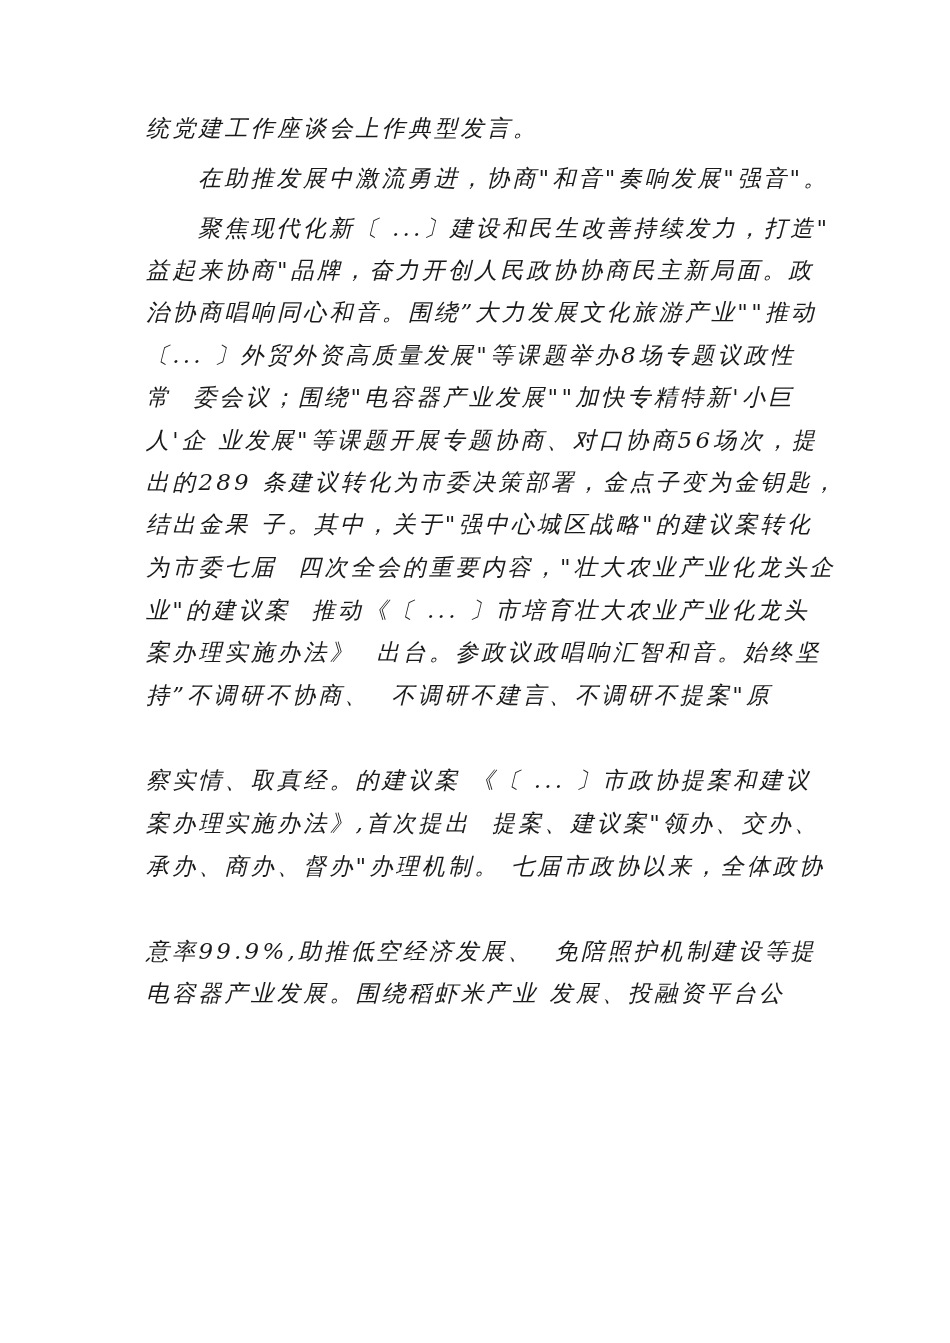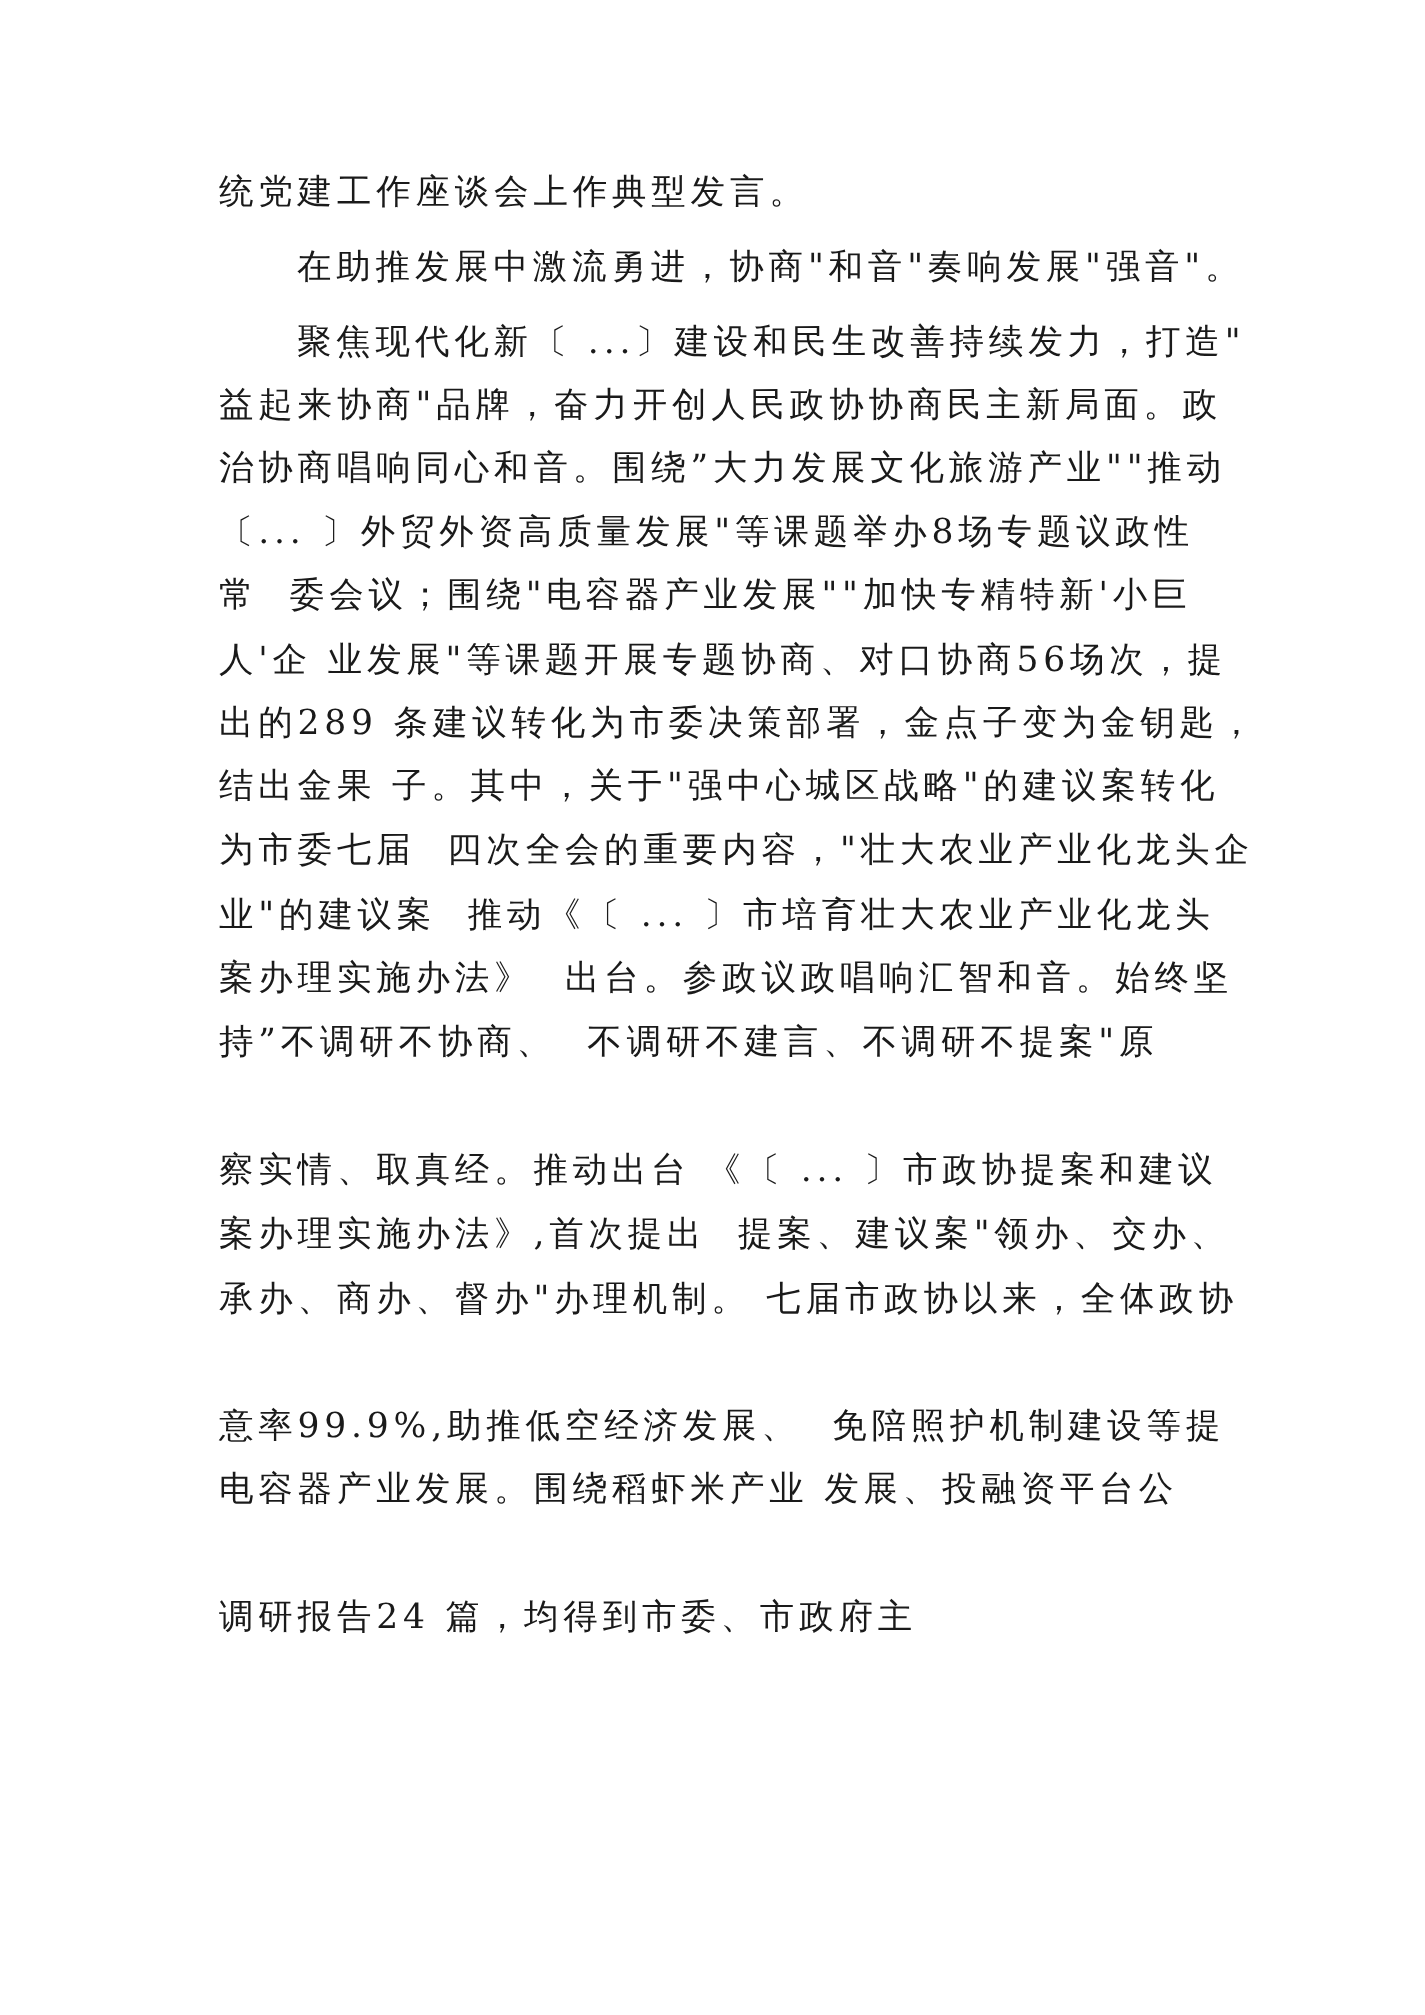--- a/index.html
+++ b/index.html
@@ -1,38 +1,37 @@
 <!DOCTYPE html>
 <html><head>
 <meta charset="utf-8">
 <style>
   html, body { margin:0; padding:0; background:#ffffff; }
   body { width:950px; height:1343px; position:relative; overflow:hidden;
          font-family: "DejaVu Serif", "Liberation Serif", serif; color:#1a1a1a; }
   .page { position:absolute; left:0; top:0; width:950px; height:1343px; background:#fff; }
   .line { position:absolute; left:146px; white-space:pre; font-size:23px; letter-spacing:3.2px;
-          line-height:30px; height:30px; }
+          line-height:30px; height:30px;font-style:italic; }
 </style>
 </head>
 <body>
 
 <div class="page">
   <div class="line" style="top:113px">统党建工作座谈会上作典型发言。</div>
   <div class="line" style="top:163px;left:198px">在助推发展中激流勇进，协商"和音"奏响发展"强音"。</div>
   <div class="line" style="top:213px;left:198px">聚焦现代化新〔 ...〕建设和民生改善持续发力，打造"</div>
   <div class="line" style="top:255px">益起来协商"品牌，奋力开创人民政协协商民主新局面。政</div>
   <div class="line" style="top:297px">治协商唱响同心和音。围绕”大力发展文化旅游产业""推动</div>
   <div class="line" style="top:340px">〔... 〕外贸外资高质量发展"等课题举办8场专题议政性</div>
   <div class="line" style="top:382px">常  委会议；围绕"电容器产业发展""加快专精特新'小巨</div>
   <div class="line" style="top:425px">人'企 业发展"等课题开展专题协商、对口协商56场次，提</div>
   <div class="line" style="top:467px">出的289 条建议转化为市委决策部署，金点子变为金钥匙，</div>
   <div class="line" style="top:509px">结出金果 子。其中，关于"强中心城区战略"的建议案转化</div>
   <div class="line" style="top:552px">为市委七届  四次全会的重要内容，"壮大农业产业化龙头企</div>
   <div class="line" style="top:595px">业"的建议案  推动《〔 ... 〕市培育壮大农业产业化龙头</div>
   <div class="line" style="top:637px">案办理实施办法》  出台。参政议政唱响汇智和音。始终坚</div>
   <div class="line" style="top:680px">持”不调研不协商、  不调研不建言、不调研不提案"原</div>
-  <div class="line" style="top:765px">察实情、取真经。推动出台 《〔 ... 〕市政协提案和建议</div>
+  <div class="line" style="top:765px">察实情、取真经。的建议案 《〔 ... 〕市政协提案和建议</div>
   <div class="line" style="top:808px">案办理实施办法》,首次提出  提案、建议案"领办、交办、</div>
   <div class="line" style="top:851px">承办、商办、督办"办理机制。 七届市政协以来，全体政协</div>
   <div class="line" style="top:936px">意率99.9%,助推低空经济发展、  免陪照护机制建设等提</div>
   <div class="line" style="top:978px">电容器产业发展。围绕稻虾米产业 发展、投融资平台公</div>
-  <div class="line" style="top:1063px">调研报告24 篇，均得到市委、市政府主</div>
 </div>
 
 </body></html>

